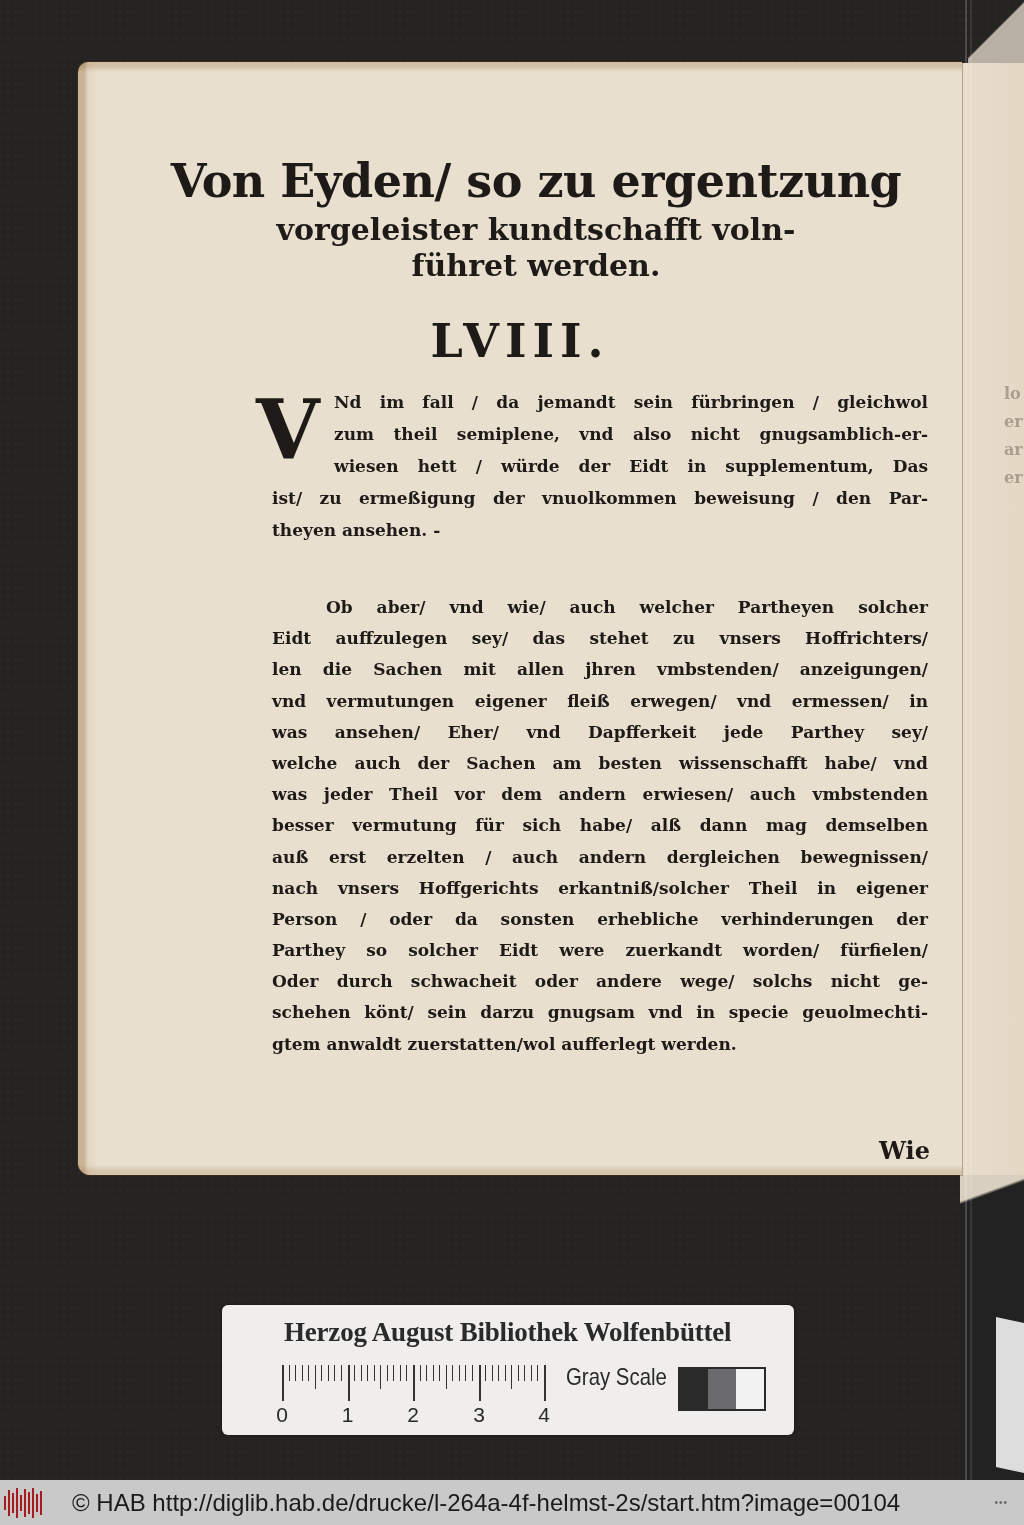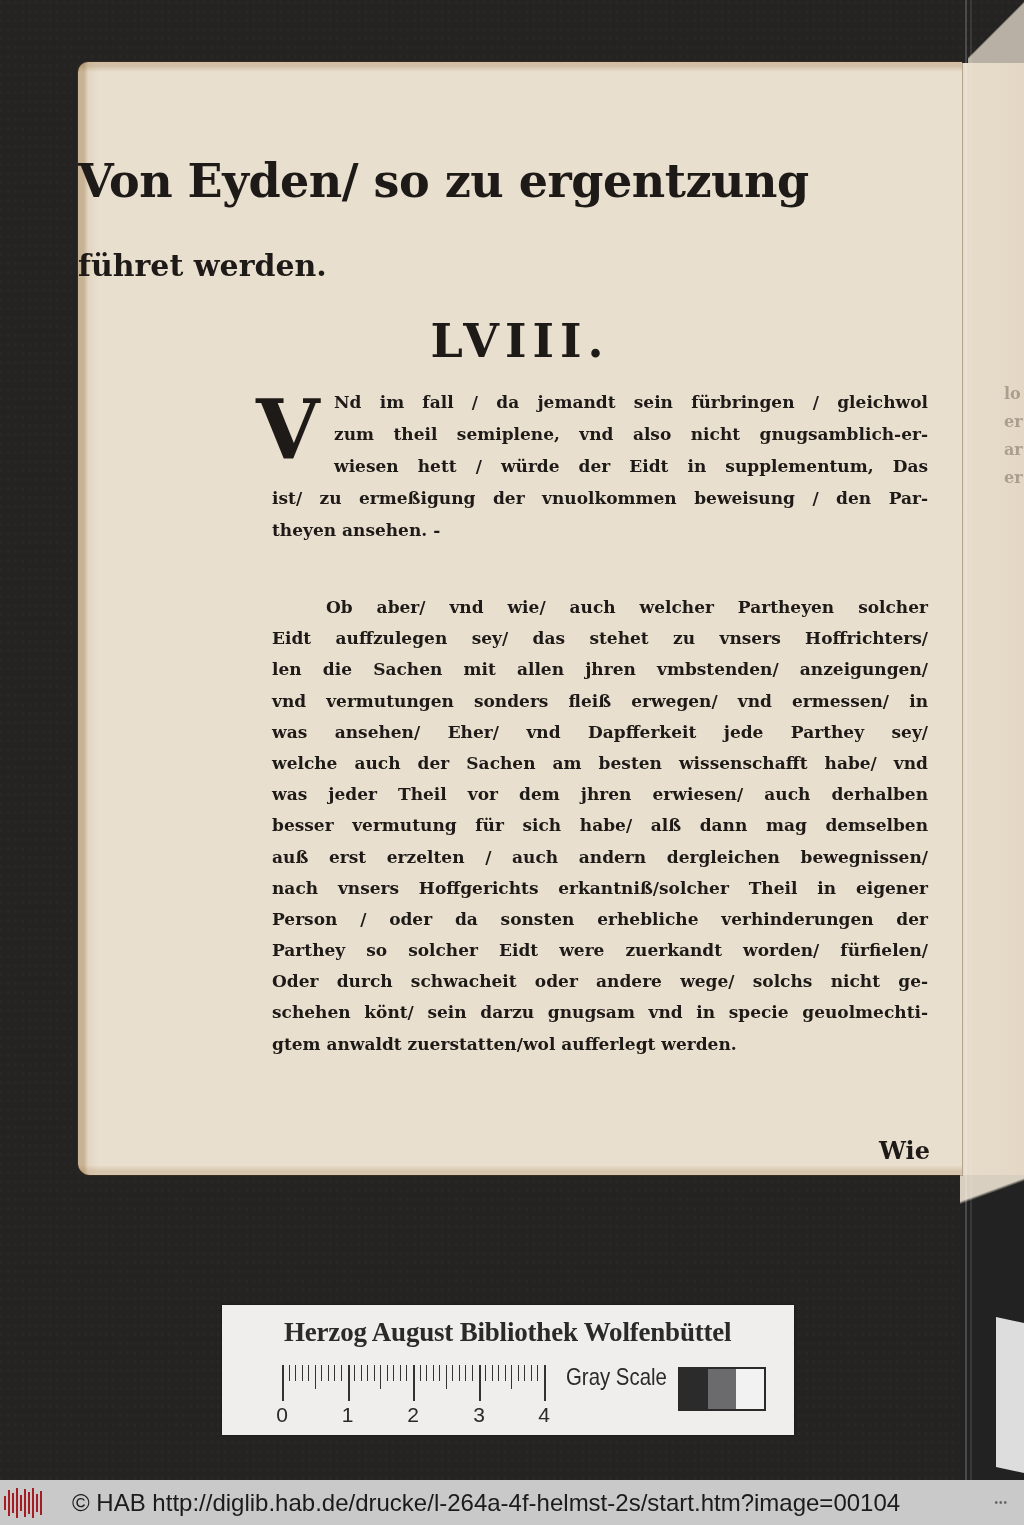--- a/index.html
+++ b/index.html
@@ -44,21 +44,21 @@
     position:absolute; left:78px; top:62px; width:884px; height:1113px;
     background:
       linear-gradient(90deg, rgba(140,95,40,0.35) 0 6px, rgba(180,140,90,0.12) 10px, transparent 20px),
       linear-gradient(180deg, rgba(140,95,40,0.25) 0 4px, transparent 10px),
       linear-gradient(0deg, rgba(140,95,40,0.2) 0 4px, transparent 10px),
       #e9dfcf;
     border-radius:10px 0 0 12px;
     box-shadow:0 0 0 1px rgba(90,60,30,0.35);
   }
   .title {
-    position:absolute; left:0; width:884px; text-align:left; color:#1d1a17;
+    position:absolute; left:16px; width:884px; text-align:center; color:#1d1a17;
     font-family:"DejaVu Serif", serif; font-weight:bold;
   }
   .title-1 { top:92px; font-size:46px; letter-spacing:-0.5px; }
   .title-2 { top:150px; font-size:30px; }
   .title-3 { top:186px; font-size:30px; }
   .numeral {
     position:absolute; top:252px; left:0; width:884px; text-align:center;
     font-family:"DejaVu Serif", serif; font-weight:bold; font-size:46px; letter-spacing:6px; color:#1d1a17;
   }
   .para {
@@ -77,21 +77,21 @@
   .p2 .line { height:31.2px; line-height:31.2px; }
   .p2 .first-indent { padding-left:54px; }
   .catchword {
     position:absolute; right:32px; top:1032px; font-weight:bold; font-size:24px; color:#1d1a17;
     font-family:"DejaVu Serif", serif;
     margin-top:42px;
   }
   
   .card {
     position:absolute; left:222px; top:1305px; width:572px; height:130px;
-    background:#efeeec; box-shadow:0 0 2px rgba(0,0,0,0.6);
+    background:#efeeec; box-shadow:0 0 2px rgba(0,0,0,0.6);border-radius:6px;
   }
   .card-title {
     position:absolute; left:62px; top:12px; font-family:"Liberation Serif", serif; font-weight:bold;
     font-size:27px; color:#2a2a2a; letter-spacing:-0.2px; white-space:nowrap;
   }
   .ruler { position:absolute; left:60px; top:60px; width:240px; height:60px; }
   .tick { position:absolute; top:0; width:1px; background:#333; }
   .ruler-num { position:absolute; top:38px; font-family:"Liberation Sans", sans-serif; font-size:21px; color:#2a2a2a; transform:translateX(-50%); }
   .gray-label {
     position:absolute; left:344px; top:58px; font-family:"Liberation Sans", sans-serif; font-size:24px;
@@ -119,41 +119,42 @@
 <span>er</span>
 <span>ar</span>
 <span>er</span></div>
 <div class="next-page-bottom"></div>
 <div class="next-ruler"></div>
 <div class="glass-line" style="left:965px;"></div>
 <div class="glass-line" style="left:970px; background:rgba(255,255,255,0.1);"></div>
 
 <div class="page">
   <div class="title title-1">Von Eyden/ so zu ergentzung</div>
+  <div class="title title-2">vorgeleister kundtschafft voln-</div>
   <div class="title title-3">führet werden.</div>
 
   <div class="numeral">LVIII.</div>
 
   <div class="drop-cap">V</div>
   <div class="para p1">
     <span class="line indent">Nd im fall / da jemandt sein fürbringen / gleichwol</span>
     <span class="line indent">zum theil semiplene, vnd also nicht gnugsamblich-er-</span>
     <span class="line indent">wiesen hett / würde der Eidt in supplementum, Das</span>
     <span class="line">ist/ zu ermeßigung der vnuolkommen beweisung / den Par-</span>
     <span class="line last">theyen ansehen. -</span>
   </div>
 
   <div class="para p2">
     <span class="line first-indent">Ob aber/ vnd wie/ auch welcher Partheyen solcher</span>
     <span class="line">Eidt auffzulegen sey/ das stehet zu vnsers Hoffrichters/</span>
     <span class="line">len die Sachen mit allen jhren vmbstenden/ anzeigungen/</span>
-    <span class="line">vnd vermutungen sonders fleiß erwegen/ vnd ermessen/ in</span>
+    <span class="line">vnd vermutungen eigener fleiß erwegen/ vnd ermessen/ in</span>
     <span class="line">was ansehen/ Eher/ vnd Dapfferkeit jede Parthey sey/</span>
     <span class="line">welche auch der Sachen am besten wissenschafft habe/ vnd</span>
-    <span class="line">was jeder Theil vor dem jhren erwiesen/ auch derhalben</span>
+    <span class="line">was jeder Theil vor dem andern erwiesen/ auch vmbstenden</span>
     <span class="line">besser vermutung für sich habe/ alß dann mag demselben</span>
     <span class="line">auß erst erzelten / auch andern dergleichen bewegnissen/</span>
     <span class="line">nach vnsers Hoffgerichts erkantniß/solcher Theil in eigener</span>
     <span class="line">Person / oder da sonsten erhebliche verhinderungen der</span>
     <span class="line">Parthey so solcher Eidt were zuerkandt worden/ fürfielen/</span>
     <span class="line">Oder durch schwacheit oder andere wege/ solchs nicht ge-</span>
     <span class="line">schehen könt/ sein darzu gnugsam vnd in specie geuolmechti-</span>
     <span class="line last">gtem anwaldt zuerstatten/wol aufferlegt werden.</span>
   </div>
 

